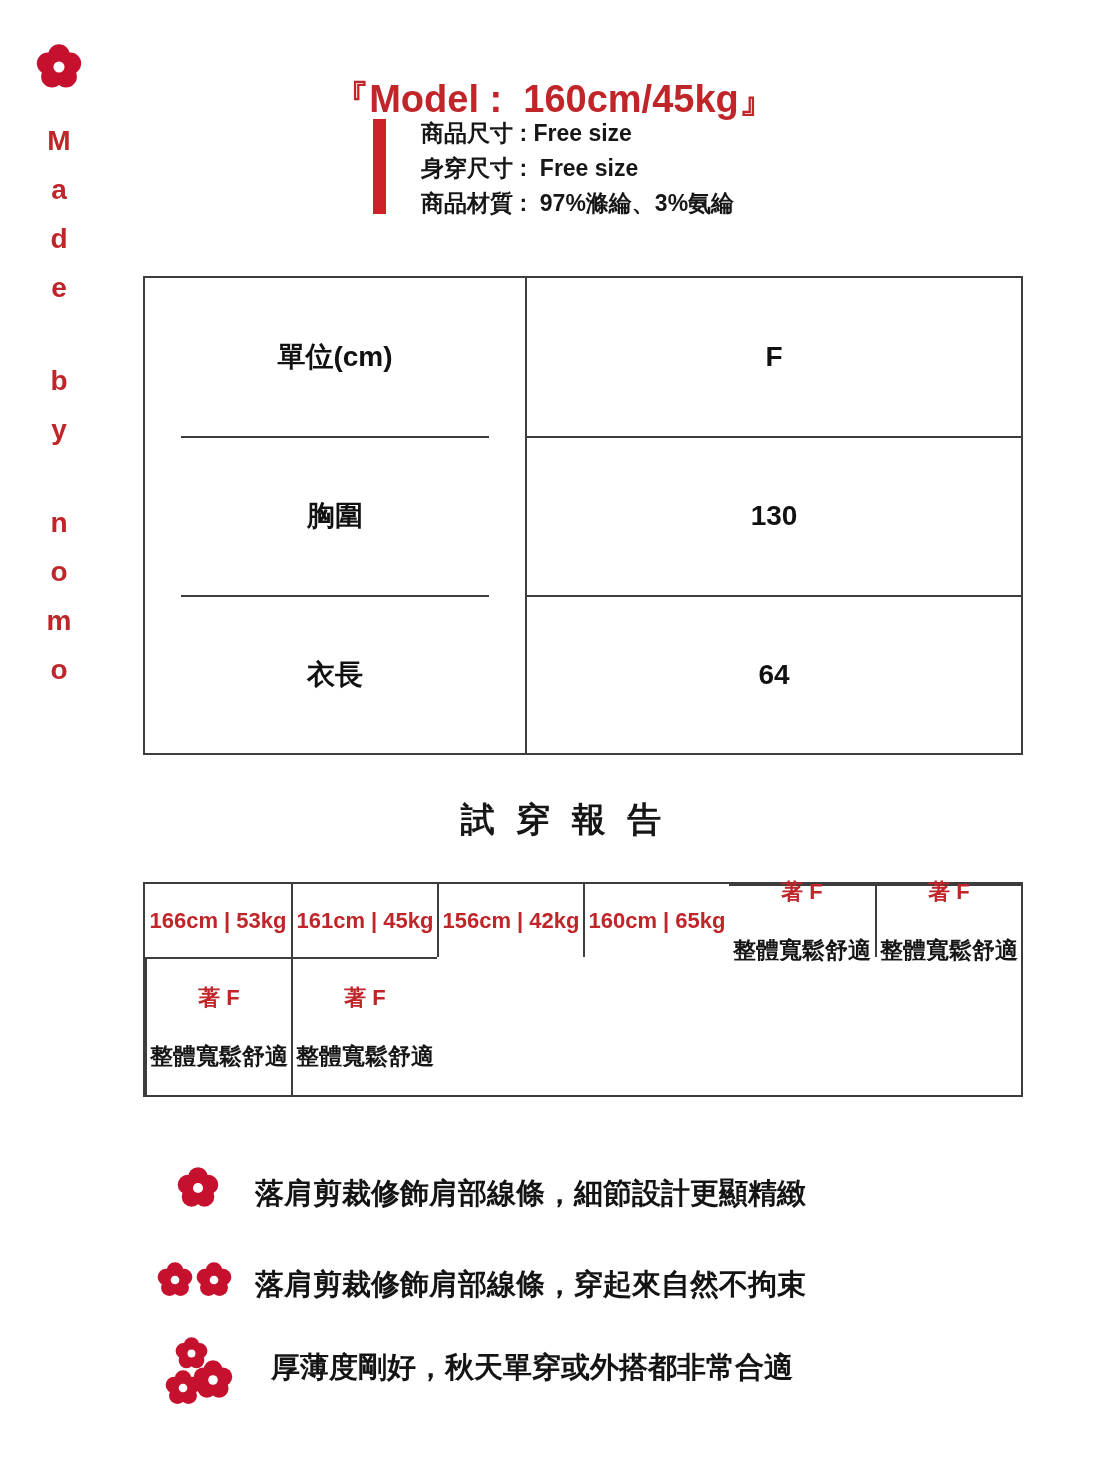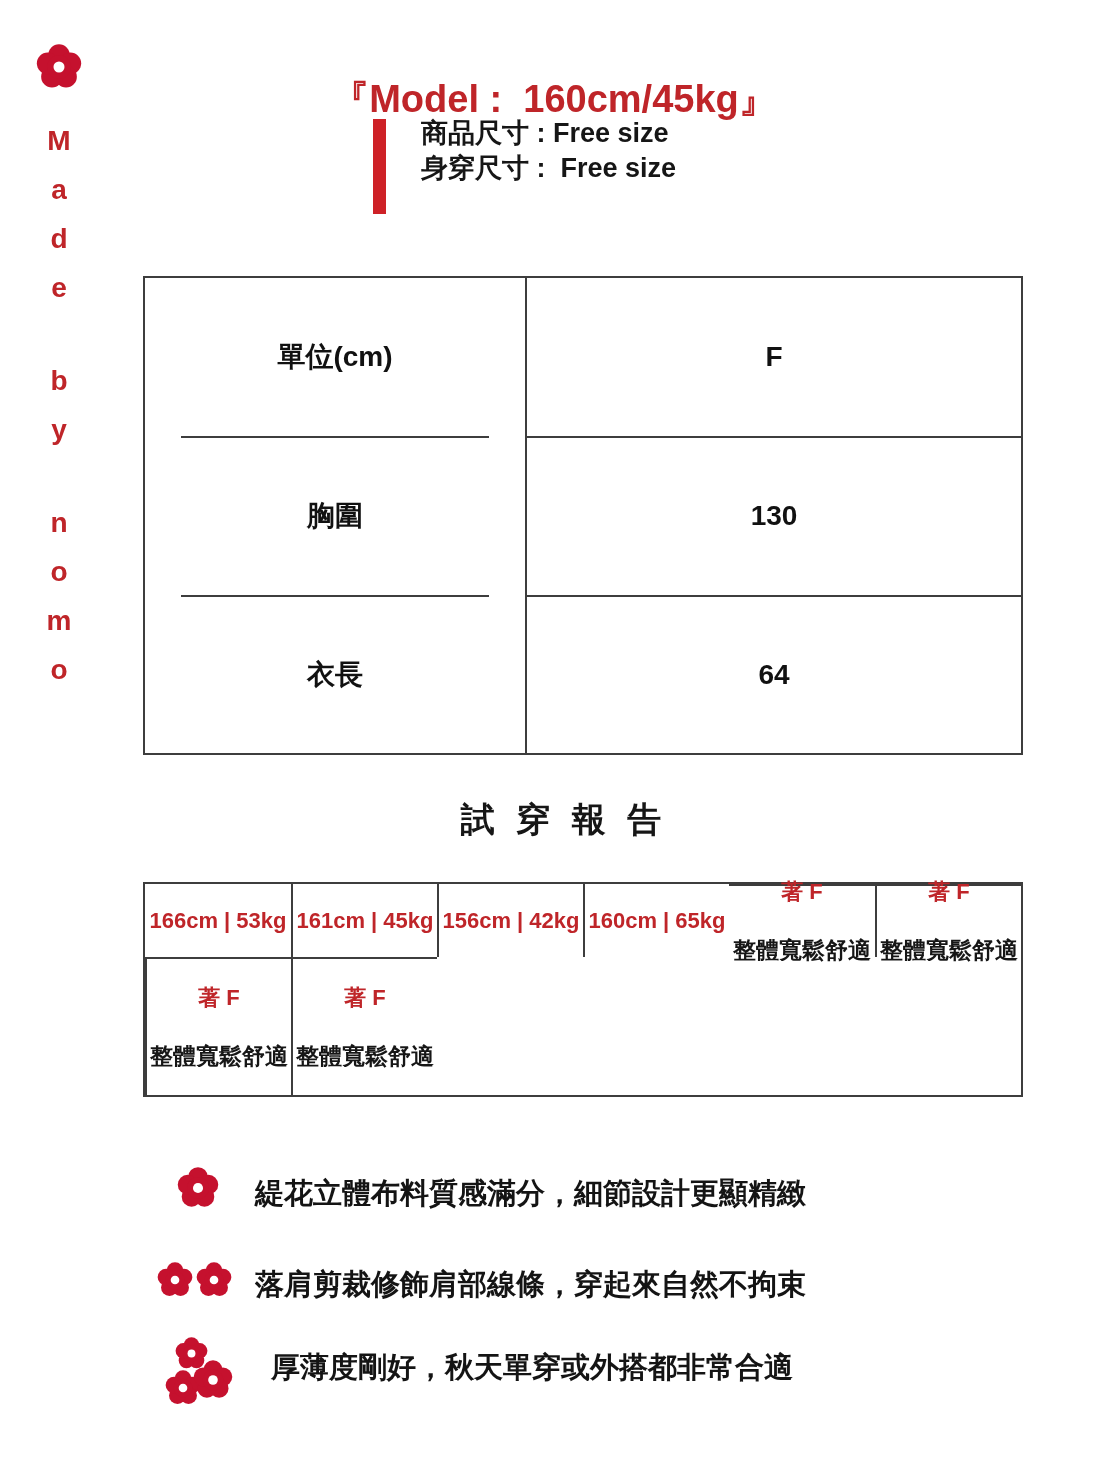--- a/index.html
+++ b/index.html
@@ -18,21 +18,21 @@
     color:var(--accent); text-align:center;}
   .brand-letter.first{margin-top:22px;}
   .brand-letter.group-gap{margin-top:44px;}
   
   .title{position:absolute; top:40px; left:0; right:0; text-align:center;
     font-size:38px; font-weight:bold; color:var(--accent); white-space:pre;margin-top:34px;}
   
   .info-bar{position:absolute; left:373px; top:119px; width:13px; height:95px;
     background:var(--bar);}
   .info-lines{position:absolute; left:421px; top:116px;}
-  .info-line{font-size:27px; font-weight:bold; line-height:35px; color:var(--ink);
+  .info-line{font-size:23px; font-weight:bold; line-height:35px; color:var(--ink);
     white-space:pre;}
   
   .size-table{position:absolute; left:143px; top:276px; width:876px; height:475px;
     border:2px solid var(--border); display:grid;
     grid-template-columns:344px 1fr; grid-auto-rows:1fr; background:#fff;}
   .size-cell{display:flex; align-items:center; justify-content:center;
     font-size:28px; font-weight:600; color:#111;margin-left:36px;}
   .size-cell.val{border-left:2px solid var(--border);}
   .size-cell.bt{border-top:2px solid var(--border);}
   
@@ -98,20 +98,21 @@
         <span class="brand-letter">o</span>
       </span>
   </div>
 
   <div class="title">『Model :  160cm/45kg』</div>
 
   <div class="info-bar"></div>
   <div class="info-lines" id="info-lines">
       <div class="info-line">商品尺寸 : Free size</div>
       <div class="info-line">身穿尺寸 :  Free size</div>
+      <div class="info-line">商品材質 :  97%滌綸、3%氨綸</div>
     </div>
 
   <div class="size-table" id="size-table">
       <div class="size-cell lab">單位(cm)</div>
       <div class="size-cell val">F</div>
       <div class="size-cell lab bt">胸圍</div>
       <div class="size-cell val bt">130</div>
       <div class="size-cell lab bt">衣長</div>
       <div class="size-cell val bt">64</div>
     </div>
@@ -147,21 +148,21 @@
             <g fill="var(--flower)">
               <circle cx="50" cy="24" r="23.5"></circle>
               <circle cx="74.7" cy="42" r="23.5"></circle>
               <circle cx="65.3" cy="71" r="23.5"></circle>
               <circle cx="34.7" cy="71" r="23.5"></circle>
               <circle cx="25.3" cy="42" r="23.5"></circle>
               <circle cx="50" cy="50" r="26"></circle>
             </g>
             <circle cx="50" cy="50" r="12" fill="#ffffff"></circle>
           </svg></span>
-        <span class="f-text">緹花立體布料質感滿分，細節設計更顯精緻</span>
+        <span class="f-text">落肩剪裁修飾肩部線條，細節設計更顯精緻</span>
       </div>
       <div class="feature-row fr2">
         <span class="f-icons">
           <svg width="36" height="36" viewBox="0 0 100 100">
             <g fill="var(--flower)">
               <circle cx="50" cy="24" r="23.5"></circle>
               <circle cx="74.7" cy="42" r="23.5"></circle>
               <circle cx="65.3" cy="71" r="23.5"></circle>
               <circle cx="34.7" cy="71" r="23.5"></circle>
               <circle cx="25.3" cy="42" r="23.5"></circle>

